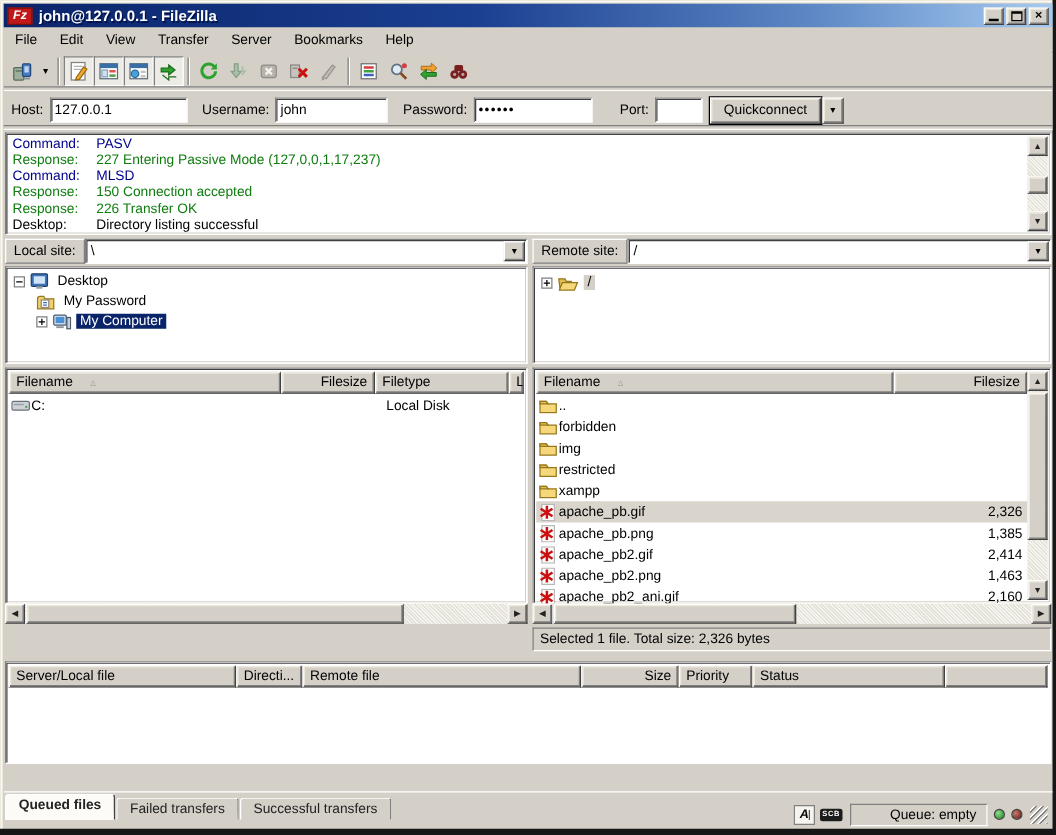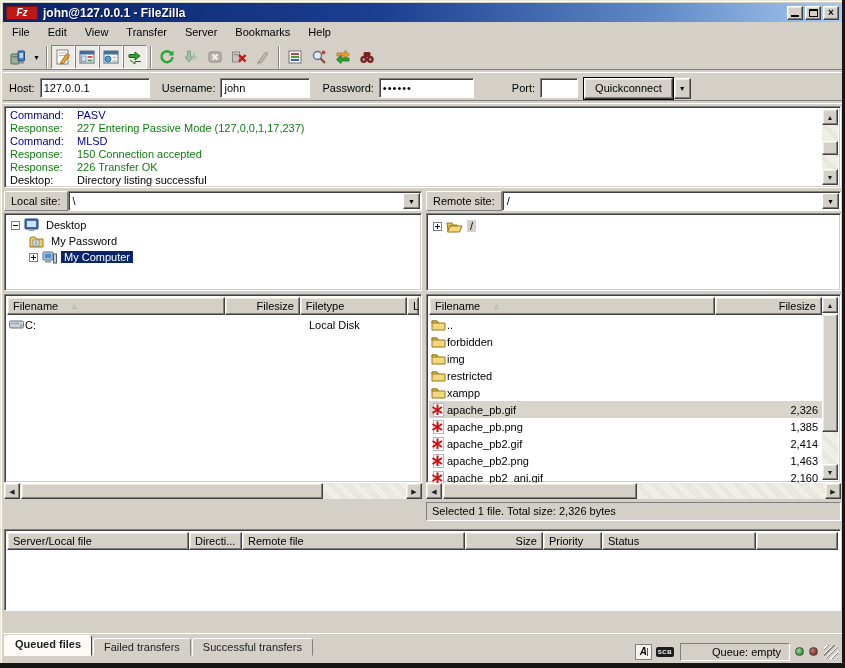--- a/index.html
+++ b/index.html
@@ -13,21 +13,21 @@
   
   .raised { background:#d4d0c8; border:1px solid; border-color:#ffffff #404040 #404040 #ffffff; box-shadow: inset -1px -1px 0 #808080, inset 1px 1px 0 #ece9d8; }
   .sunken { background:#fff; border:1px solid; border-color:#808080 #ffffff #ffffff #808080; box-shadow: inset 1px 1px 0 #404040, inset -1px -1px 0 #d4d0c8; }
   .statusline { background:#d4d0c8; border:1px solid; border-color:#808080 #ffffff #ffffff #808080; padding:2px 5px; overflow:hidden; white-space:nowrap; }
   .field { background:#fff; border:1px solid; border-color:#808080 #ffffff #ffffff #808080; box-shadow: inset 1px 1px 0 #404040; font-family:"Liberation Sans",sans-serif; font-size:11px; padding:2px 3px; outline:none; }
 
   
   #titlebar { position:absolute; left:3px; top:3px; width:839px; height:19px;
     background:linear-gradient(90deg,#0a246a 0%,#1b3f91 45%,#5f8ac6 78%,#a6caf0 100%);
     display:flex; align-items:center; padding:0 3px; }
-  .fz-logo { width:32px; height:14px; background:#c01818; border:1px solid #7a0f0f; color:#fff; font-weight:bold; font-size:10px; display:flex; align-items:center; justify-content:center; font-style:italic; }
+  .fz-logo { width:20px; height:14px; background:#c01818; border:1px solid #7a0f0f; color:#fff; font-weight:bold; font-size:10px; display:flex; align-items:center; justify-content:center; font-style:italic; }
   #title-text { color:#fff; font-weight:bold; font-size:12px; margin-left:5px; flex:1; white-space:nowrap; overflow:hidden; text-shadow:1px 1px 0 #00114a; }
   .tb-btn { width:16px; height:14px; margin-left:2px; display:flex; align-items:center; justify-content:center; font-size:10px; font-weight:bold; line-height:1; }
   .glyph-min { width:8px; height:2px; background:#000; margin-top:7px; }
   .glyph-max { width:9px; height:8px; border:1px solid #000; border-top:2px solid #000; }
 
   
   #menubar { position:absolute; left:3px; top:22px; width:839px; height:19px; display:flex; align-items:flex-end; background:#d4d0c8; border-bottom:1px solid #d4d0c8; }
   .menu-item { padding:2px 9px; cursor:default; }
 
   
@@ -254,21 +254,21 @@
     </span>
   </div>
 
   <div id="qc">
     <span class="lbl">Host:</span>
     <input class="field" style="width: 110px; height: 20px;" value="127.0.0.1">
     <span class="lbl" style="margin-left:12px;">Username:</span>
     <input class="field" style="width: 90px; height: 20px;" value="john">
     <span class="lbl" style="margin-left:12px;">Password:</span>
     <input class="field" style="width: 95px; height: 20px; letter-spacing: 1px;" value="••••••">
-    <span class="lbl" style="margin-left:38px;">Port:</span>
+    <span class="lbl" style="margin-left:22px;">Port:</span>
     <input class="field" style="width: 38px; height: 20px;" value="">
     <button class="qc-btn">Quickconnect</button>
     <span class="qc-drop raised">
         <span class="dd-arrow">▼</span>
       </span>
   </div>
 
   <div id="log" class="sunken">
     <div style="padding-top:2px;">
       <div class="log-line command">

